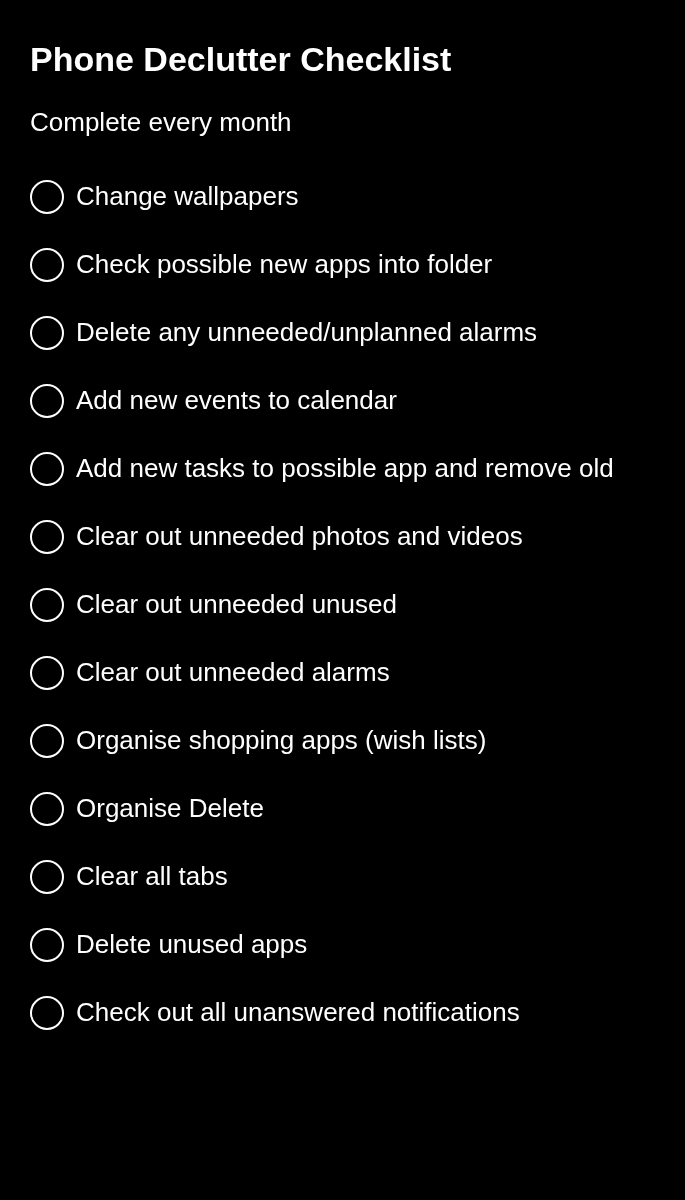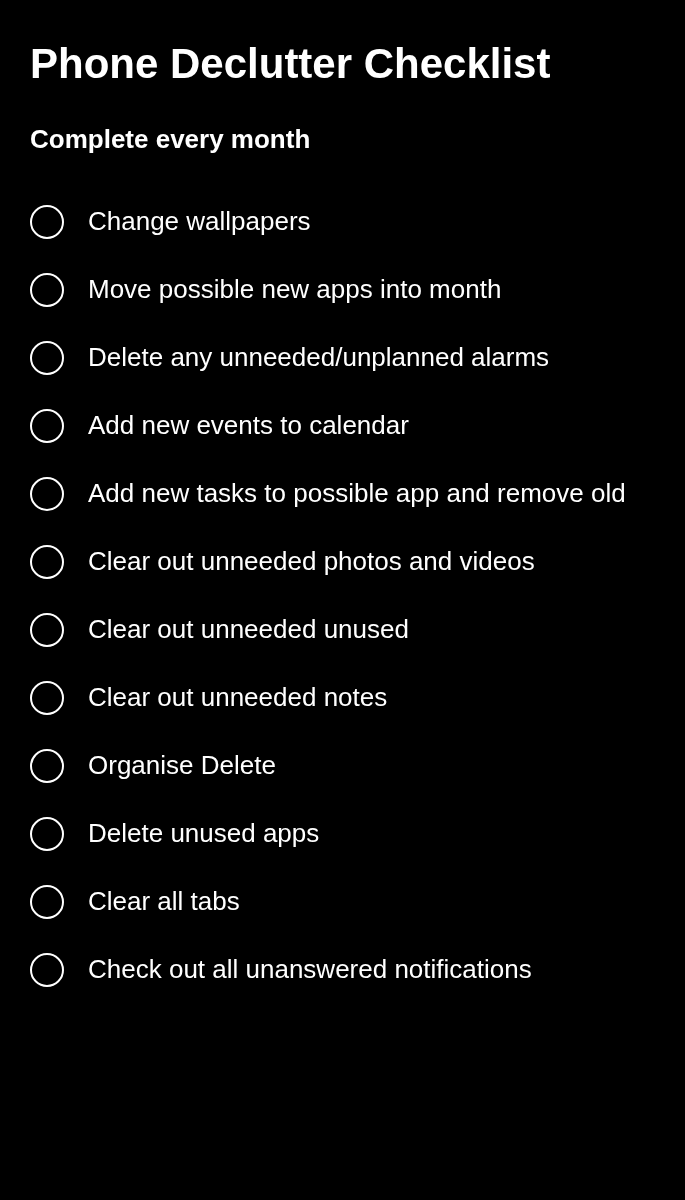--- a/index.html
+++ b/index.html
@@ -11,43 +11,43 @@
     body {
       background-color: #000000;
       color: #ffffff;
       font-family: -apple-system, BlinkMacSystemFont, 'Segoe UI', Helvetica, Arial, sans-serif;
       width: 685px;
       min-height: 1200px;
       padding: 40px 30px 40px 30px;
     }
 
     .page-title {
-      font-size: 42px;
+      font-size: 34px;
       font-weight: 800;
       line-height: 1.15;
-      margin-bottom: 36px;
+      margin-bottom: 28px;
     }
 
     .section-label {
       font-size: 26px;
-      font-weight: 700;
-      margin-bottom: 32px;
+      font-weight: 400;
+      margin-bottom: 24px;
     }
 
     .checklist {
       list-style: none;
       display: flex;
       flex-direction: column;
       gap: 0px;
     }
 
     .checklist-item {
       display: flex;
       align-items: flex-end;
-      gap: 24px;
+      gap: 12px;
       padding: 16px 0;
     }
 
     .checkbox {
       width: 34px;
       height: 34px;
       min-width: 34px;
       border-radius: 50%;
       border: 2.5px solid #ffffff;
       background: transparent;
@@ -70,21 +70,21 @@
 
 <h2 class="section-label">Complete every month</h2>
 
 <ul class="checklist" id="checklist-container">
 <li class="checklist-item">
       <div class="checkbox" role="checkbox" aria-checked="false"></div>
       <span class="item-text">Change wallpapers</span>
     </li>
     <li class="checklist-item">
       <div class="checkbox" role="checkbox" aria-checked="false"></div>
-      <span class="item-text">Move possible new apps into month</span>
+      <span class="item-text">Check possible new apps into folder</span>
     </li>
     <li class="checklist-item">
       <div class="checkbox" role="checkbox" aria-checked="false"></div>
       <span class="item-text">Delete any unneeded/unplanned alarms</span>
     </li>
     <li class="checklist-item">
       <div class="checkbox" role="checkbox" aria-checked="false"></div>
       <span class="item-text">Add new events to calendar</span>
     </li>
     <li class="checklist-item">
@@ -94,31 +94,35 @@
     <li class="checklist-item">
       <div class="checkbox" role="checkbox" aria-checked="false"></div>
       <span class="item-text">Clear out unneeded photos and videos</span>
     </li>
     <li class="checklist-item">
       <div class="checkbox" role="checkbox" aria-checked="false"></div>
       <span class="item-text">Clear out unneeded unused</span>
     </li>
     <li class="checklist-item">
       <div class="checkbox" role="checkbox" aria-checked="false"></div>
-      <span class="item-text">Clear out unneeded notes</span>
+      <span class="item-text">Clear out unneeded alarms</span>
+    </li>
+    <li class="checklist-item">
+      <div class="checkbox" role="checkbox" aria-checked="false"></div>
+      <span class="item-text">Organise shopping apps (wish lists)</span>
     </li>
     <li class="checklist-item">
       <div class="checkbox" role="checkbox" aria-checked="false"></div>
       <span class="item-text">Organise Delete</span>
     </li>
     <li class="checklist-item">
       <div class="checkbox" role="checkbox" aria-checked="false"></div>
-      <span class="item-text">Delete unused apps</span>
+      <span class="item-text">Clear all tabs</span>
     </li>
     <li class="checklist-item">
       <div class="checkbox" role="checkbox" aria-checked="false"></div>
-      <span class="item-text">Clear all tabs</span>
+      <span class="item-text">Delete unused apps</span>
     </li>
     <li class="checklist-item">
       <div class="checkbox" role="checkbox" aria-checked="false"></div>
       <span class="item-text">Check out all unanswered notifications</span>
     </li>
   </ul>
 
 </body></html>

